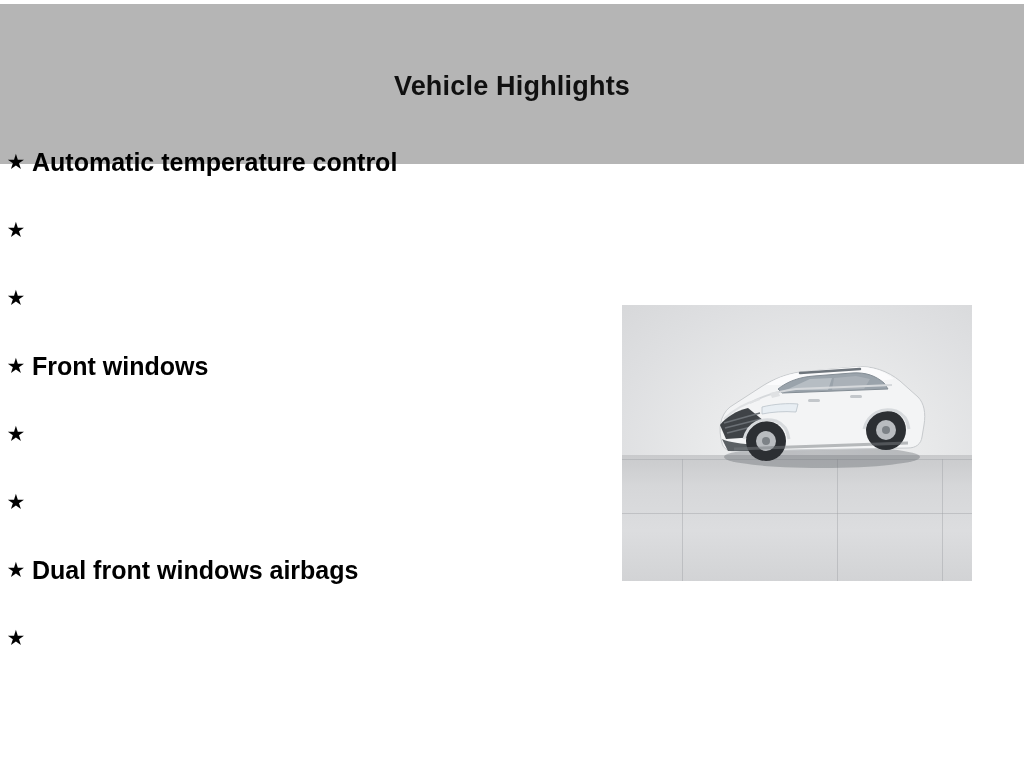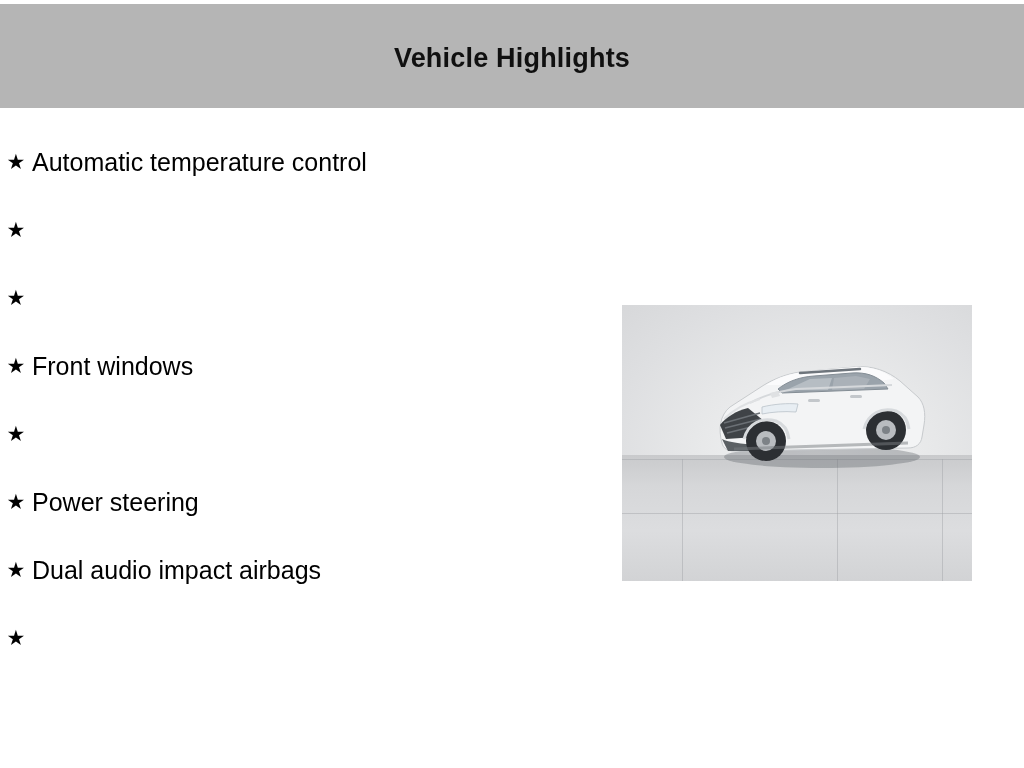--- a/index.html
+++ b/index.html
@@ -19,21 +19,21 @@
     height: 768px;
     background: #ffffff;
     box-sizing: border-box;
   }
   
   .header {
     position: absolute;
     left: 0;
     top: 4px;
     width: 1024px;
-    height: 104px;
+    height: 160px;
     background: #b5b5b5;
     display: flex;
     align-items: center;
     justify-content: center;
     text-align: center;
   }
   .header-title {
     font-size: 27px;
     font-weight: bold;
     color: #101010;
@@ -60,21 +60,21 @@
     width: 32px;
     flex: 0 0 32px;
     text-align: center;
     font-size: 21px;
     line-height: 34px;
     color: #000000;
     font-family: "DejaVu Sans", sans-serif;
   }
   .highlight-label {
     font-size: 25px;
-    font-weight: normal;
+    font-weight: bold;
     color: #000000;
     line-height: 34px;
     max-width: 520px;
   }
   
   .vehicle-photo {
     position: absolute;
     left: 622px;
     top: 305px;
     width: 350px;
@@ -141,25 +141,24 @@
     </li>
     <li class="highlight-item">
       <span class="bullet-star">★</span>
       <span class="highlight-label">Front windows</span>
     </li>
     <li class="highlight-item">
       <span class="bullet-star">★</span>
     </li>
     <li class="highlight-item">
       <span class="bullet-star">★</span>
-      <span class="highlight-label">Power steering</span>
-    </li>
-    <li class="highlight-item">
-      <span class="bullet-star">★</span>
-      <span class="highlight-label">Dual audio impact airbags</span>
+    </li>
+    <li class="highlight-item">
+      <span class="bullet-star">★</span>
+      <span class="highlight-label">Dual front windows airbags</span>
     </li>
     <li class="highlight-item">
       <span class="bullet-star">★</span>
     </li>
   </ul>
 
   <div class="vehicle-photo">
     <div class="photo-backdrop"></div>
     <div class="photo-floor">
       <div class="floor-line" style="left:0; top:4px; width:350px; height:1px;"></div>

